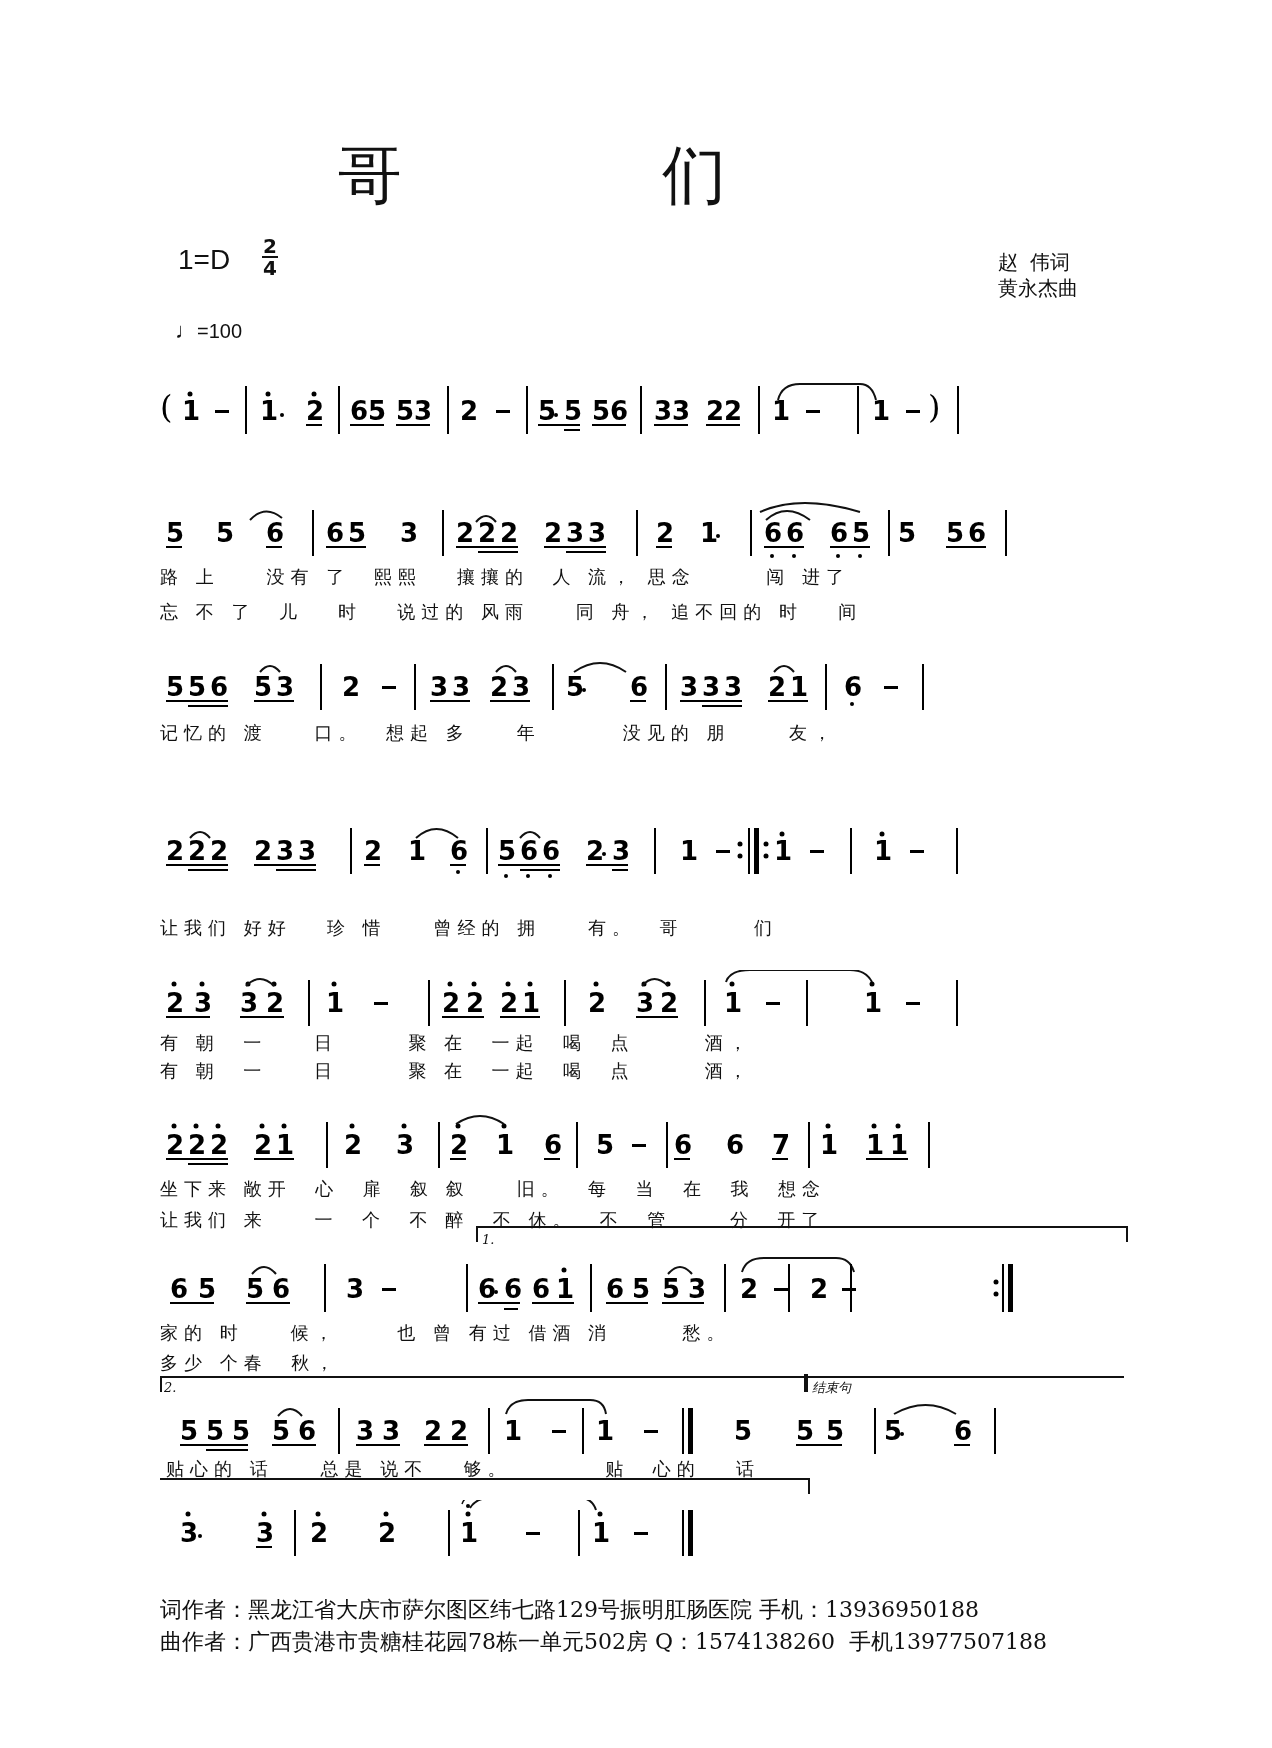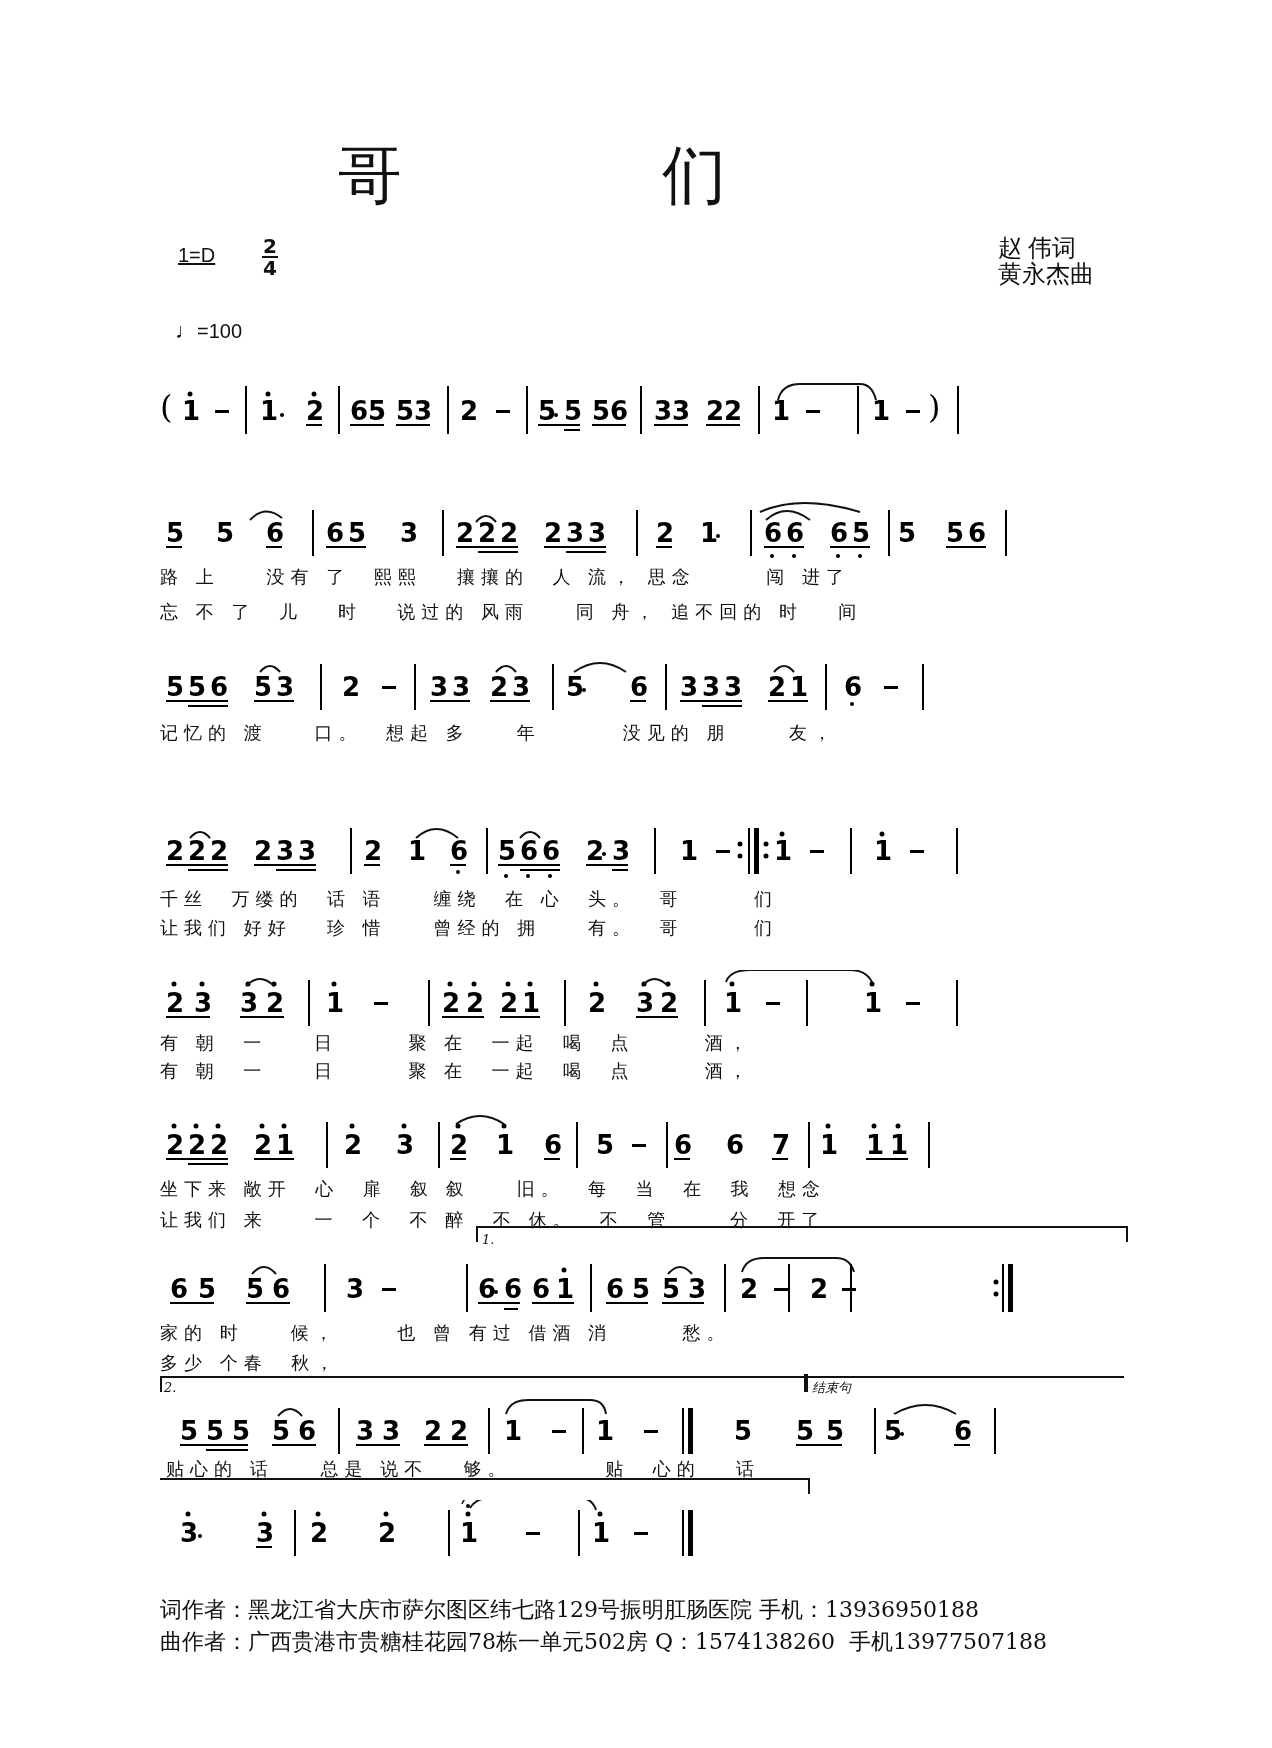--- a/index.html
+++ b/index.html
@@ -1,21 +1,21 @@
 <!DOCTYPE html>
 <html><head>
 <meta charset="utf-8">
 <style>
   html,body{margin:0;padding:0;background:#fff;}
   body{width:1272px;height:1748px;position:relative;overflow:hidden;font-family:"DejaVu Sans","Liberation Sans",sans-serif;color:#111;}
   .title{position:absolute;top:132px;left:0;width:1064px;text-align:center;font-family:"DejaVu Serif","Liberation Serif",serif;font-size:64px;letter-spacing:120px;text-indent:120px;font-weight:normal;}
-  .key{position:absolute;top:244px;left:178px;font-family:"Liberation Sans",sans-serif;font-size:20px;text-decoration:underline;}
+  .key{position:absolute;top:244px;left:178px;font-family:"Liberation Sans",sans-serif;font-size:28px;}
   .tsig{position:absolute;top:236px;left:262px;font-family:"DejaVu Sans",sans-serif;font-weight:bold;font-size:20px;line-height:20px;text-align:center;}
   .tsig .num{border-bottom:2px solid #111;display:block;padding:0 1px;}
-  .credits{position:absolute;top:235px;left:998px;font-family:Liberation Serif, serif;font-size:24px;line-height:26px;}
+  .credits{position:absolute;top:251px;left:998px;font-family:Liberation Mono, monospace;font-size:20px;line-height:26px;}
   .tempo{position:absolute;top:318px;left:175px;font-family:"Liberation Sans",sans-serif;font-size:20px;}
   .tempo .q{font-size:22px;}
   .row{position:absolute;left:160px;width:970px;height:60px;}
   .ly{position:absolute;font-family:"DejaVu Serif","Liberation Serif",serif;font-size:18px;line-height:30px;white-space:pre;letter-spacing:6px;}
   .volta{position:absolute;border-top:2px solid #111;height:14px;}
   .volta.l{border-left:2px solid #111;}
   .volta.r{border-right:2px solid #111;}
   .vlabel{position:absolute;font-family:"DejaVu Serif",serif;font-size:13px;font-style:italic;}
   .footer{position:absolute;left:160px;font-family:"DejaVu Serif","Liberation Serif",serif;font-size:22px;line-height:28px;white-space:pre;}
 </style>
@@ -243,21 +243,20 @@
     <text x="614" y="42">1</text>
       <circle cx="622" cy="16" r="2.5"></circle>
     <rect x="650" y="32" width="14" height="3"></rect>
     <rect x="690" y="10" width="2" height="46"></rect>
     <text x="714" y="42">1</text>
       <circle cx="722" cy="16" r="2.5"></circle>
     <rect x="750" y="32" width="14" height="3"></rect>
     <rect x="796" y="10" width="2" height="46"></rect>
   </svg>
 
-  <div class="ly" style="top:66px;left:0;">千丝  万缕的  话 语    缠绕  在 心  头。  哥      们</div>
   <div class="ly" style="top:95px;left:0;">让我们 好好   珍 惜    曾经的 拥    有。  哥      们</div>
 </div>
 
 <div class="row" style="top:970px;">
   <svg width="980" height="60" style="position:absolute;left:0;top:0;" font-family="DejaVu Sans, sans-serif" font-weight="bold" font-size="26">
     <text x="6" y="42">2</text>
       <text x="34" y="42">3</text>
       <rect x="6" y="46" width="44" height="2"></rect>
       <circle cx="14" cy="14" r="2.5"></circle>
       <circle cx="42" cy="14" r="2.5"></circle>

